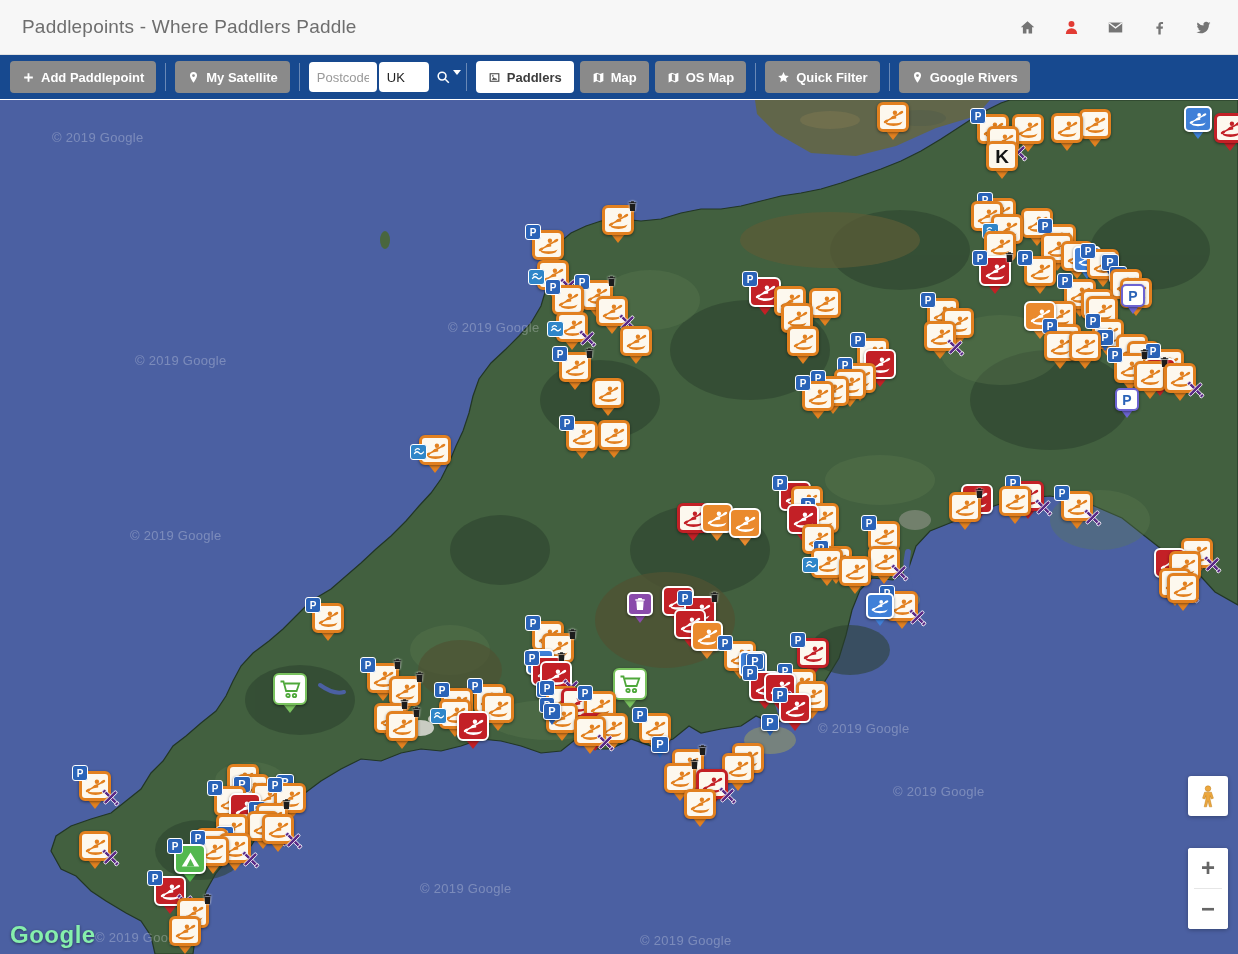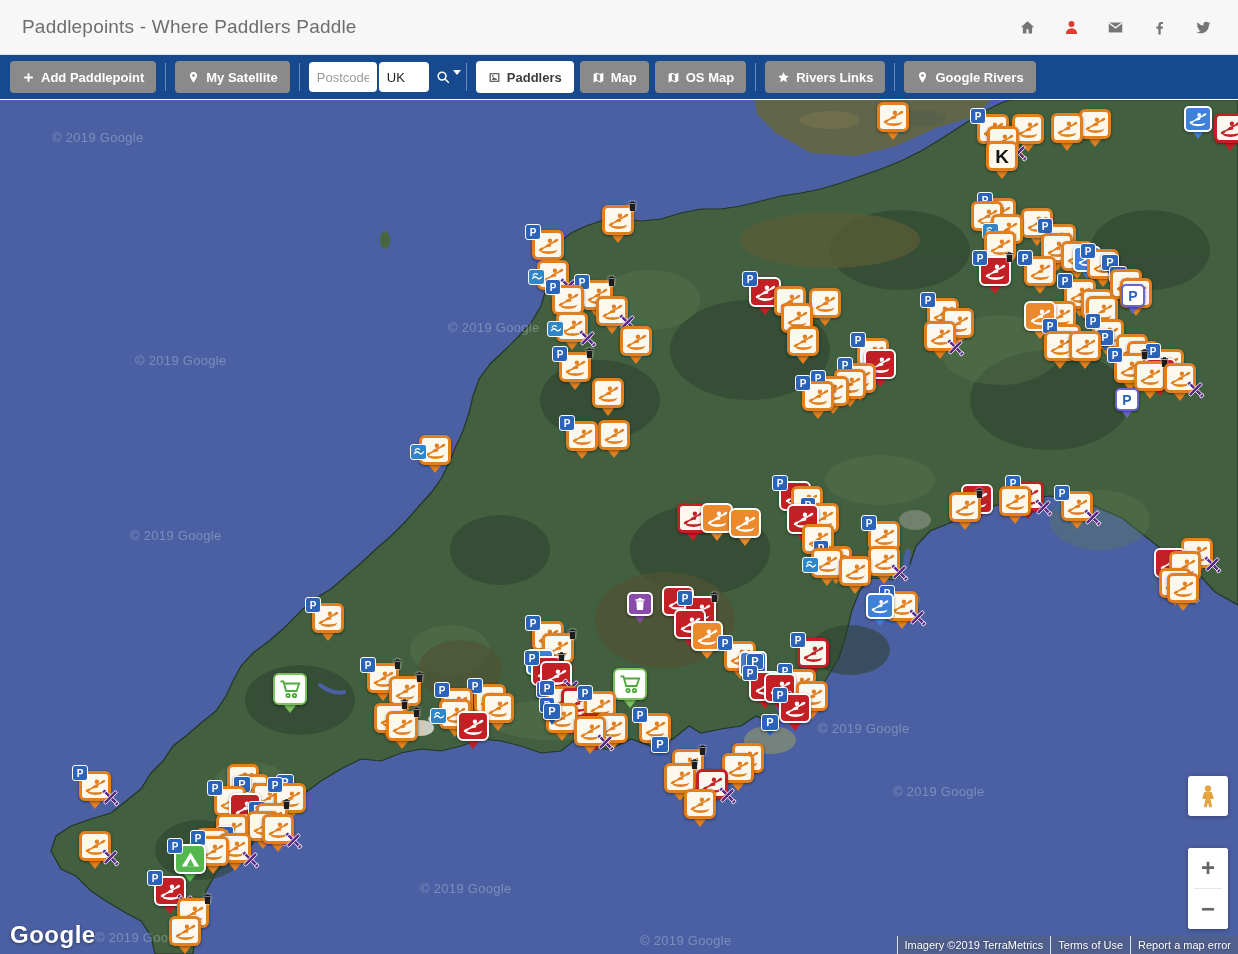--- a/index.html
+++ b/index.html
@@ -94,21 +94,21 @@
           border:none;border-radius:3px;box-shadow:0 1px 4px rgba(0,0,0,.3);cursor:pointer;
           display:flex;align-items:center;justify-content:center;z-index:40;}
   .pegman svg{width:24px;height:24px;}
   .zoomctl{position:absolute;right:10px;top:748px;width:40px;background:#fff;border-radius:3px;
            box-shadow:0 1px 4px rgba(0,0,0,.3);z-index:40;overflow:hidden;}
   .zbtn{display:block;width:40px;height:40px;background:#fff;border:none;color:#666;
         font-size:24px;font-weight:700;cursor:pointer;line-height:38px;padding:0;
         font-family:"Liberation Sans",sans-serif;}
   .zdiv{height:1px;background:#e6e6e6;margin:0 6px;}
 
-  .glogo{position:absolute;left:10px;bottom:5px;color:#ffffff;font-size:24px;font-weight:700;
+  .glogo{position:absolute;left:10px;bottom:5px;color:#86efac;font-size:24px;font-weight:700;
          letter-spacing:.5px;text-shadow:0 1px 3px rgba(0,0,0,.45);z-index:30;text-align:right;}
   .attrib{position:absolute;right:0;bottom:0;display:flex;z-index:45;font-size:11px;color:#fff;}
   .attrib span{background:rgba(80,95,135,.75);padding:3px 7px;border-left:1px solid rgba(255,255,255,.8);
                white-space:nowrap;cursor:pointer;text-shadow:0 0 2px rgba(0,0,0,.4);}
   .attrib span:first-child{cursor:default;}
 </style>
 </head>
 <body>
 
 <div class="hdr">
@@ -186,21 +186,21 @@
     <svg viewBox="0 0 24 24" fill="currentColor">
         <path d="M3 5.5 9 3l6 2.5L21 3v15.5L15 21l-6-2.5L3 21zM9 5v11.5l6 2.5V7.5z"></path>
       </svg>
     <span>OS Map</span>
   </button>
   <span class="tdiv"></span>
   <button class="tbtn">
     <svg viewBox="0 0 24 24" fill="currentColor">
         <path d="m12 2 2.9 6.3 6.9.8-5.1 4.7 1.4 6.8L12 17.2 5.9 20.6l1.4-6.8L2.2 9.1l6.9-.8z"></path>
       </svg>
-    <span>Rivers Links</span>
+    <span>Quick Filter</span>
   </button>
   <span class="tdiv"></span>
   <button class="tbtn">
     <svg viewBox="0 0 24 24" fill="currentColor">
         <path d="M12 2a6.5 6.5 0 0 0-6.5 6.5C5.5 13 12 22 12 22s6.5-9 6.5-13.5A6.5 6.5 0 0 0 12 2zm0 9a2.6 2.6 0 1 1 0-5.2 2.6 2.6 0 0 1 0 5.2z"></path>
       </svg>
     <span>Google Rivers</span>
   </button>
 </div>
 
@@ -3098,18 +3098,13 @@
       <path d="M8.6 8.2h6.8l2 6-2 .8-1.2-3.4v4.2l1.6 7h-2.4l-1.4-6-1.4 6H8.2l1.6-7v-4.2L8.6 15l-2-.8z"></path>
     </svg>
   </button>
   <div class="zoomctl">
     <button class="zbtn">+</button>
     <div class="zdiv"></div>
     <button class="zbtn">−</button>
   </div>
 
   <div class="glogo">Google</div>
-  <div class="attrib">
-    <span>Imagery ©2019 TerraMetrics</span>
-    <span>Terms of Use</span>
-    <span>Report a map error</span>
-  </div>
 </div>
 
 </body></html>

